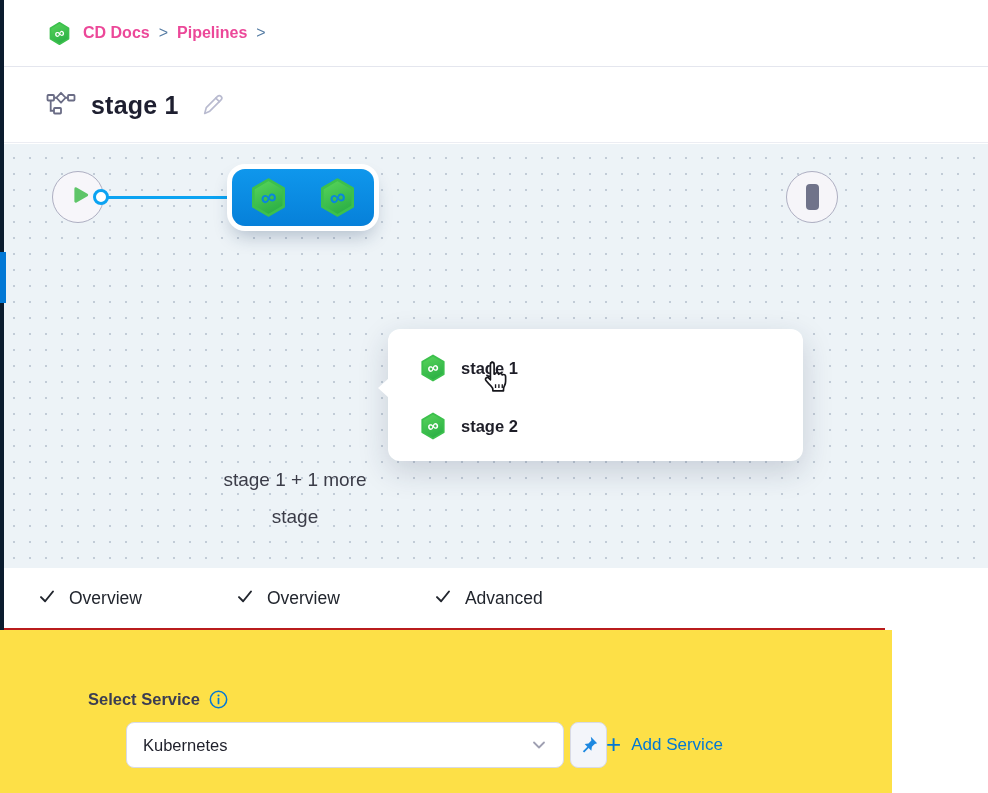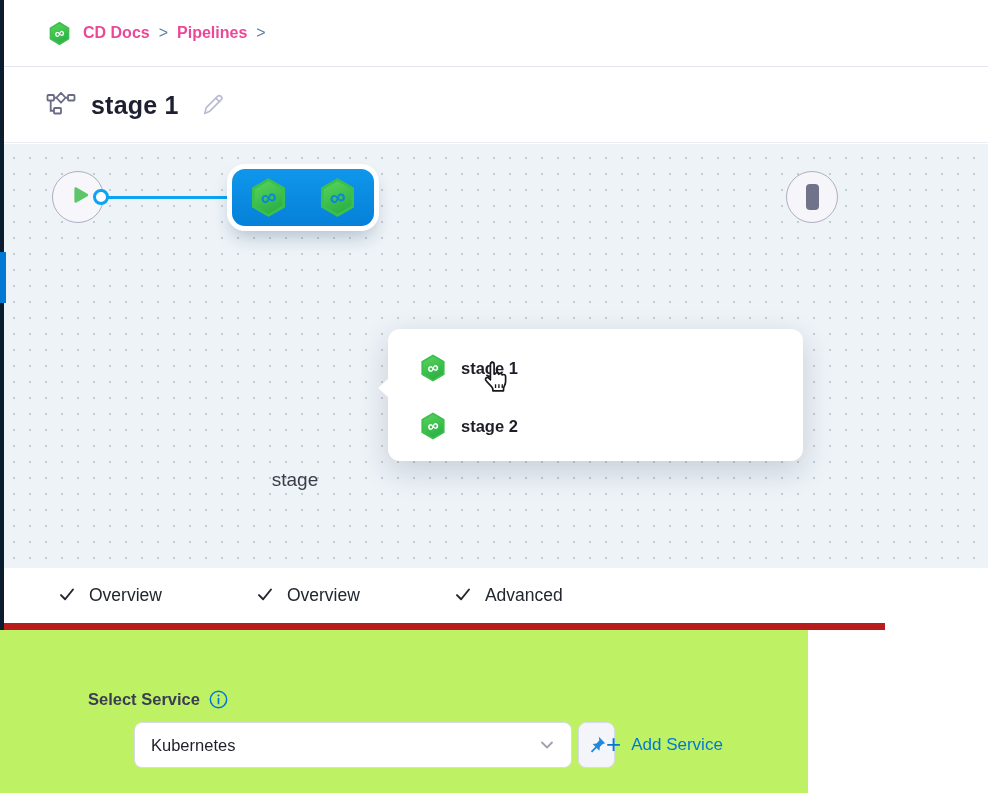--- a/index.html
+++ b/index.html
@@ -56,34 +56,34 @@
            padding:24px 0 0 32px; display:flex; flex-direction:column; gap:28px; }
   .popup-arrow { position:absolute; left:-10px; top:49px; width:0; height:0;
                  border-top:10px solid rgba(0,0,0,0); border-bottom:10px solid rgba(0,0,0,0);
                  border-right:11px solid #fff; }
   .popup-item { display:flex; align-items:center; gap:15px; height:30px; cursor:pointer; }
   .popup-item-label { font-size:16.5px; font-weight:700; color:#1e1e28; }
   .cursor-hand { position:absolute; left:90px; top:30px; z-index:12; }
 
   
   .tabbar { position:absolute; left:0; top:568px; width:885px; height:62px; background:#fff;
-            border-bottom:7px solid #b91c1c; display:flex; align-items:stretch; padding-left:28px;
+            border-bottom:2px solid #b91c1c; display:flex; align-items:stretch; padding-left:8px;
             overflow:hidden; white-space:nowrap; }
   .tab { display:flex; align-items:center; gap:13px; padding:0 30px; margin-right:34px;
          position:relative; cursor:pointer; flex:0 0 auto; }
   .tab-label { font-size:17.5px; font-weight:500; color:#22262e; }
   .tab.active .tab-label { font-weight:700; }
   .tab.active::after { content:""; position:absolute; left:0; right:0; bottom:0; height:3px;
                        background:#0278d5; border-radius:3px 3px 0 0; }
 
   
-  .content { position:absolute; left:0; top:630px; width:808px; height:163px; background:#bef264; }
+  .content { position:absolute; left:0; top:630px; width:892px; height:163px; background:#fde047; }
   .field-label-row { position:absolute; left:88px; top:60px; display:flex; align-items:center; gap:9px; }
   .field-label { font-size:16.5px; font-weight:700; color:#3b3d52; }
-  .select-row { position:absolute; left:86px; top:92px; height:46px; display:flex; align-items:center;padding-left:48px; }
+  .select-row { position:absolute; left:78px; top:92px; height:46px; display:flex; align-items:center;padding-left:48px; }
   .select-box { width:438px; height:46px; background:#fff; border:1px solid #d8dae6; border-radius:8px;
                 display:flex; align-items:center; justify-content:space-between; padding:0 16px; cursor:pointer; }
   .select-value { font-size:16.5px; color:#1f202b; }
   .pin-btn { width:37px; height:46px; margin-left:6px; background:#f3f5fa; border:1px solid #d8dae6;
              border-radius:8px; display:flex; align-items:center; justify-content:center; cursor:pointer; }
   .add-service { position:absolute; left:606px; top:92px; height:46px; display:flex; align-items:center;
                  gap:10px; color:#0278d5; cursor:pointer; }
   .plus-glyph { font-size:26px; font-weight:500; line-height:1; margin-top:-3px; }
   .add-service-label { font-size:17px; font-weight:400; }
 </style>
@@ -158,20 +158,21 @@
     </span>
     <span>
       <svg class="hex-svg" width="37" height="41" viewBox="0 0 28 30">
         <polygon points="14,1.5 25.5,8.2 25.5,21.8 14,28.5 2.5,21.8 2.5,8.2" fill="url(#hexgrad)" stroke="#3cc04d" stroke-width="2" stroke-linejoin="round"></polygon>
         <text x="14" y="20.5" text-anchor="middle" font-size="17" font-weight="bold" fill="#0a86dd" transform="rotate(-14 14 15)">∞</text>
       </svg>
     </span>
   </div>
 
   <div class="node-label">
+    <div>stage 1 + 1 more</div>
     <div>stage</div>
   </div>
 
   <div class="end-node">
     <div class="end-bar"></div>
   </div>
 
 
   <div class="popup">
     <div class="popup-arrow"></div>

